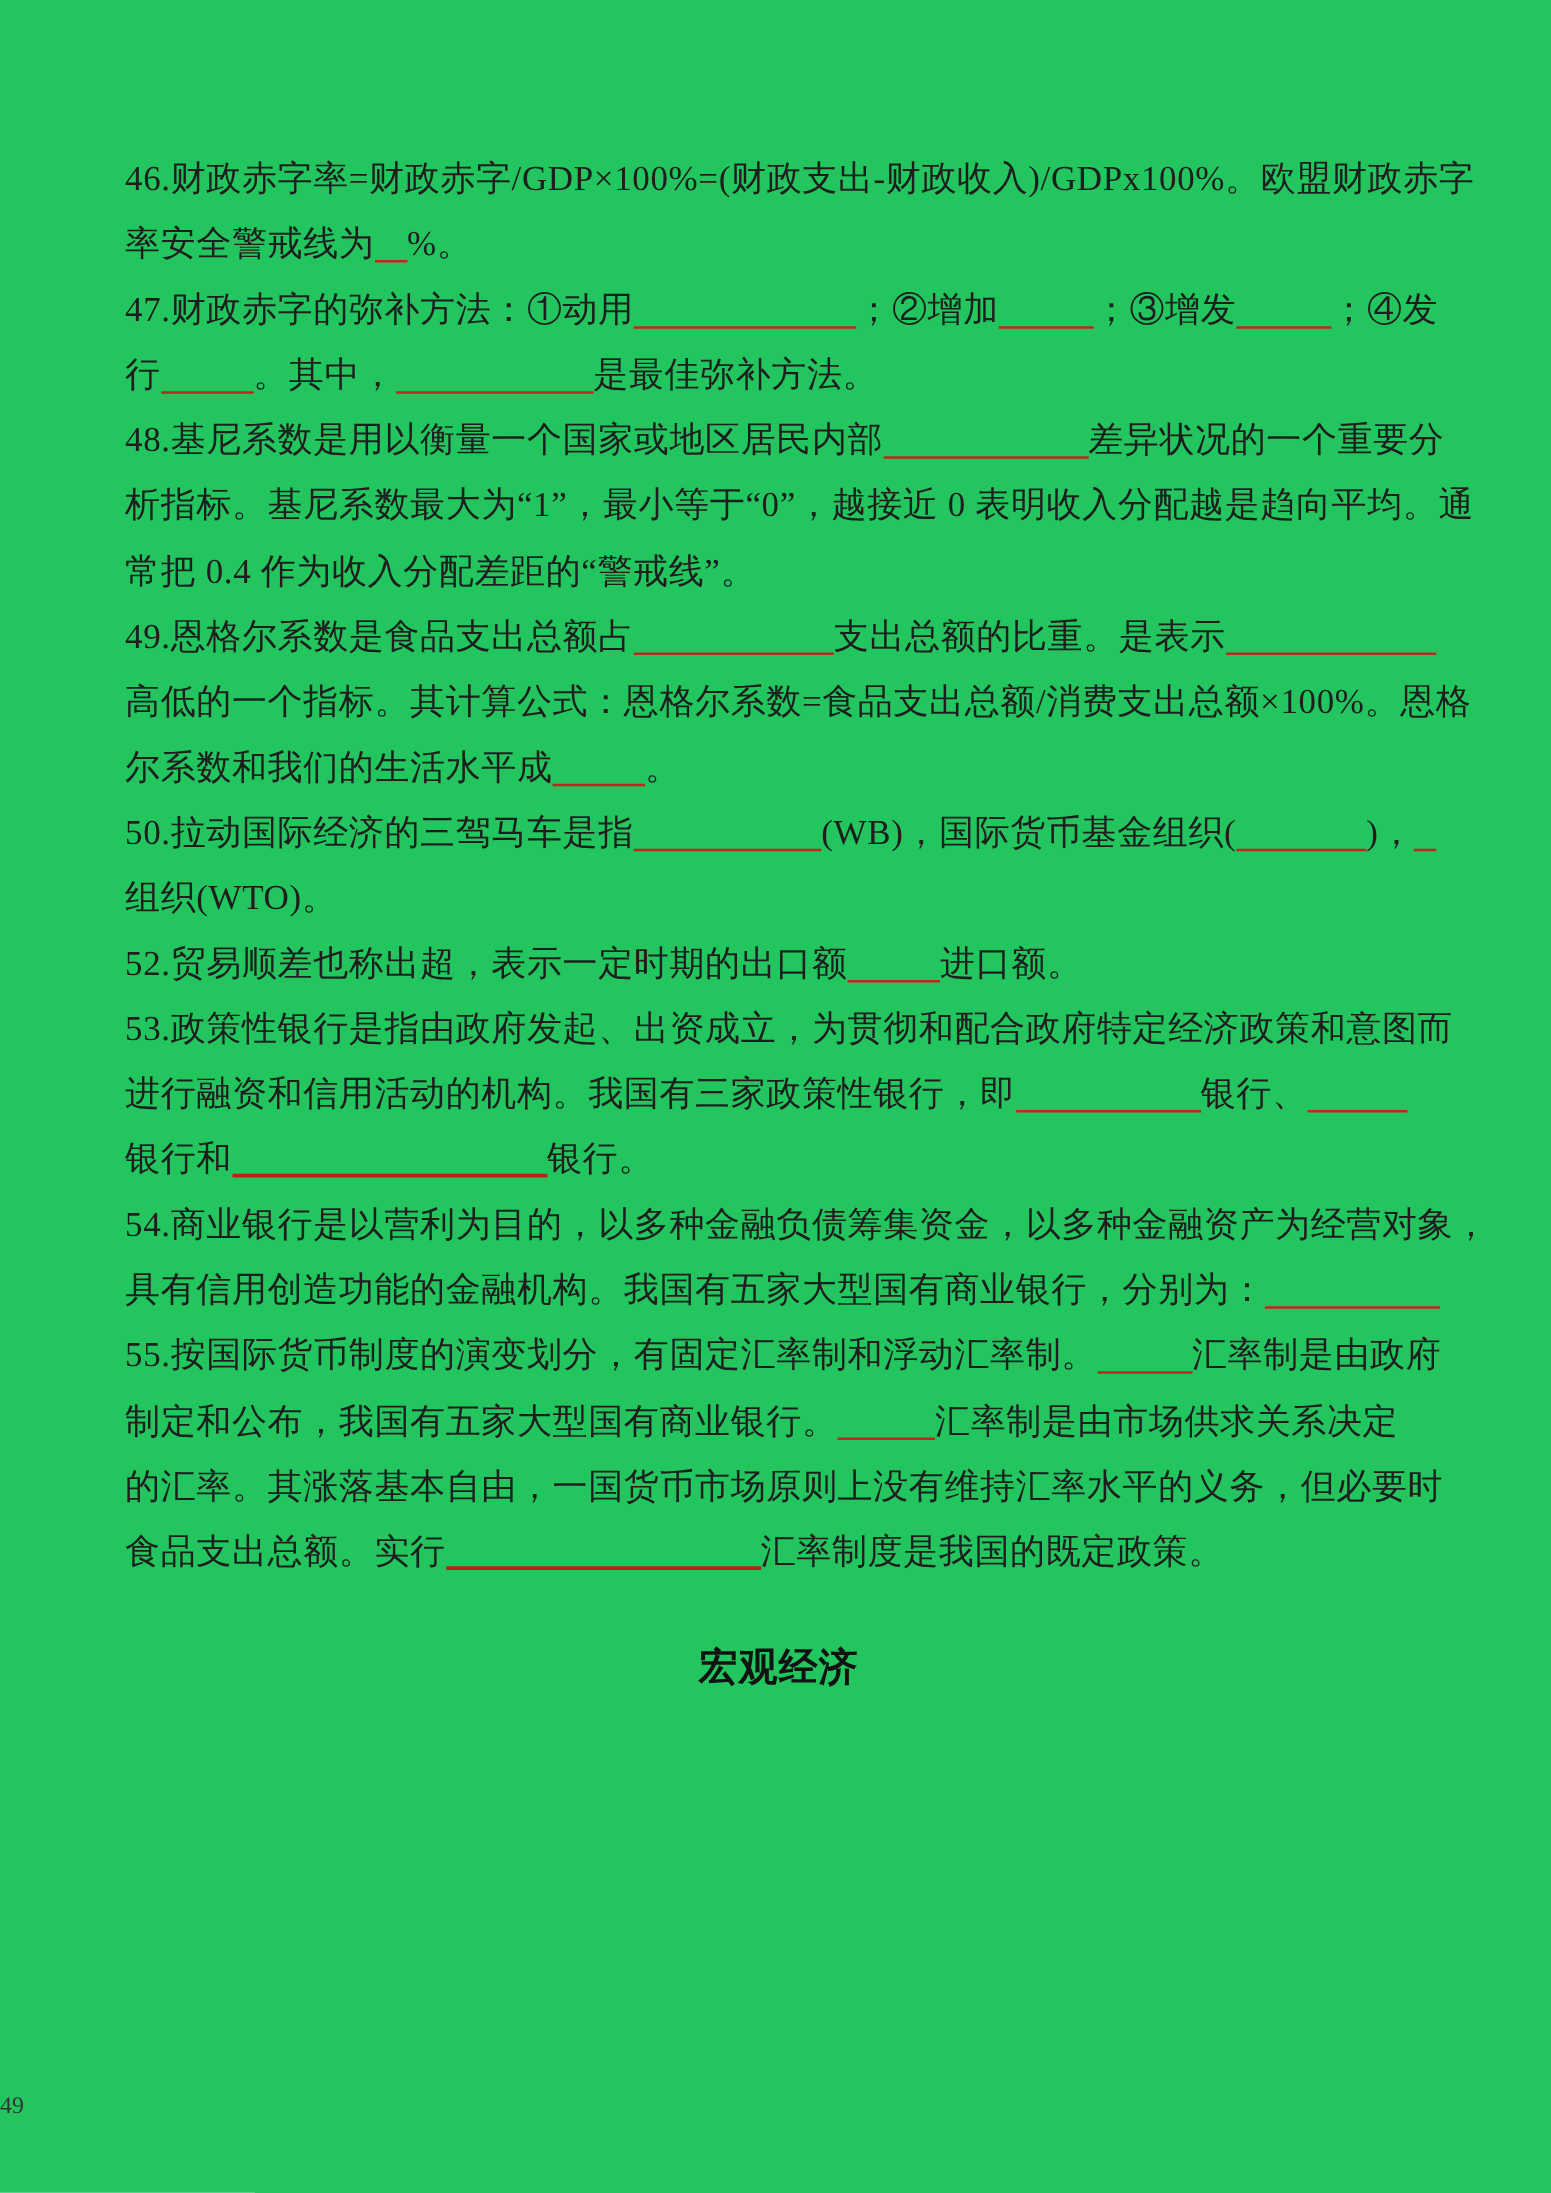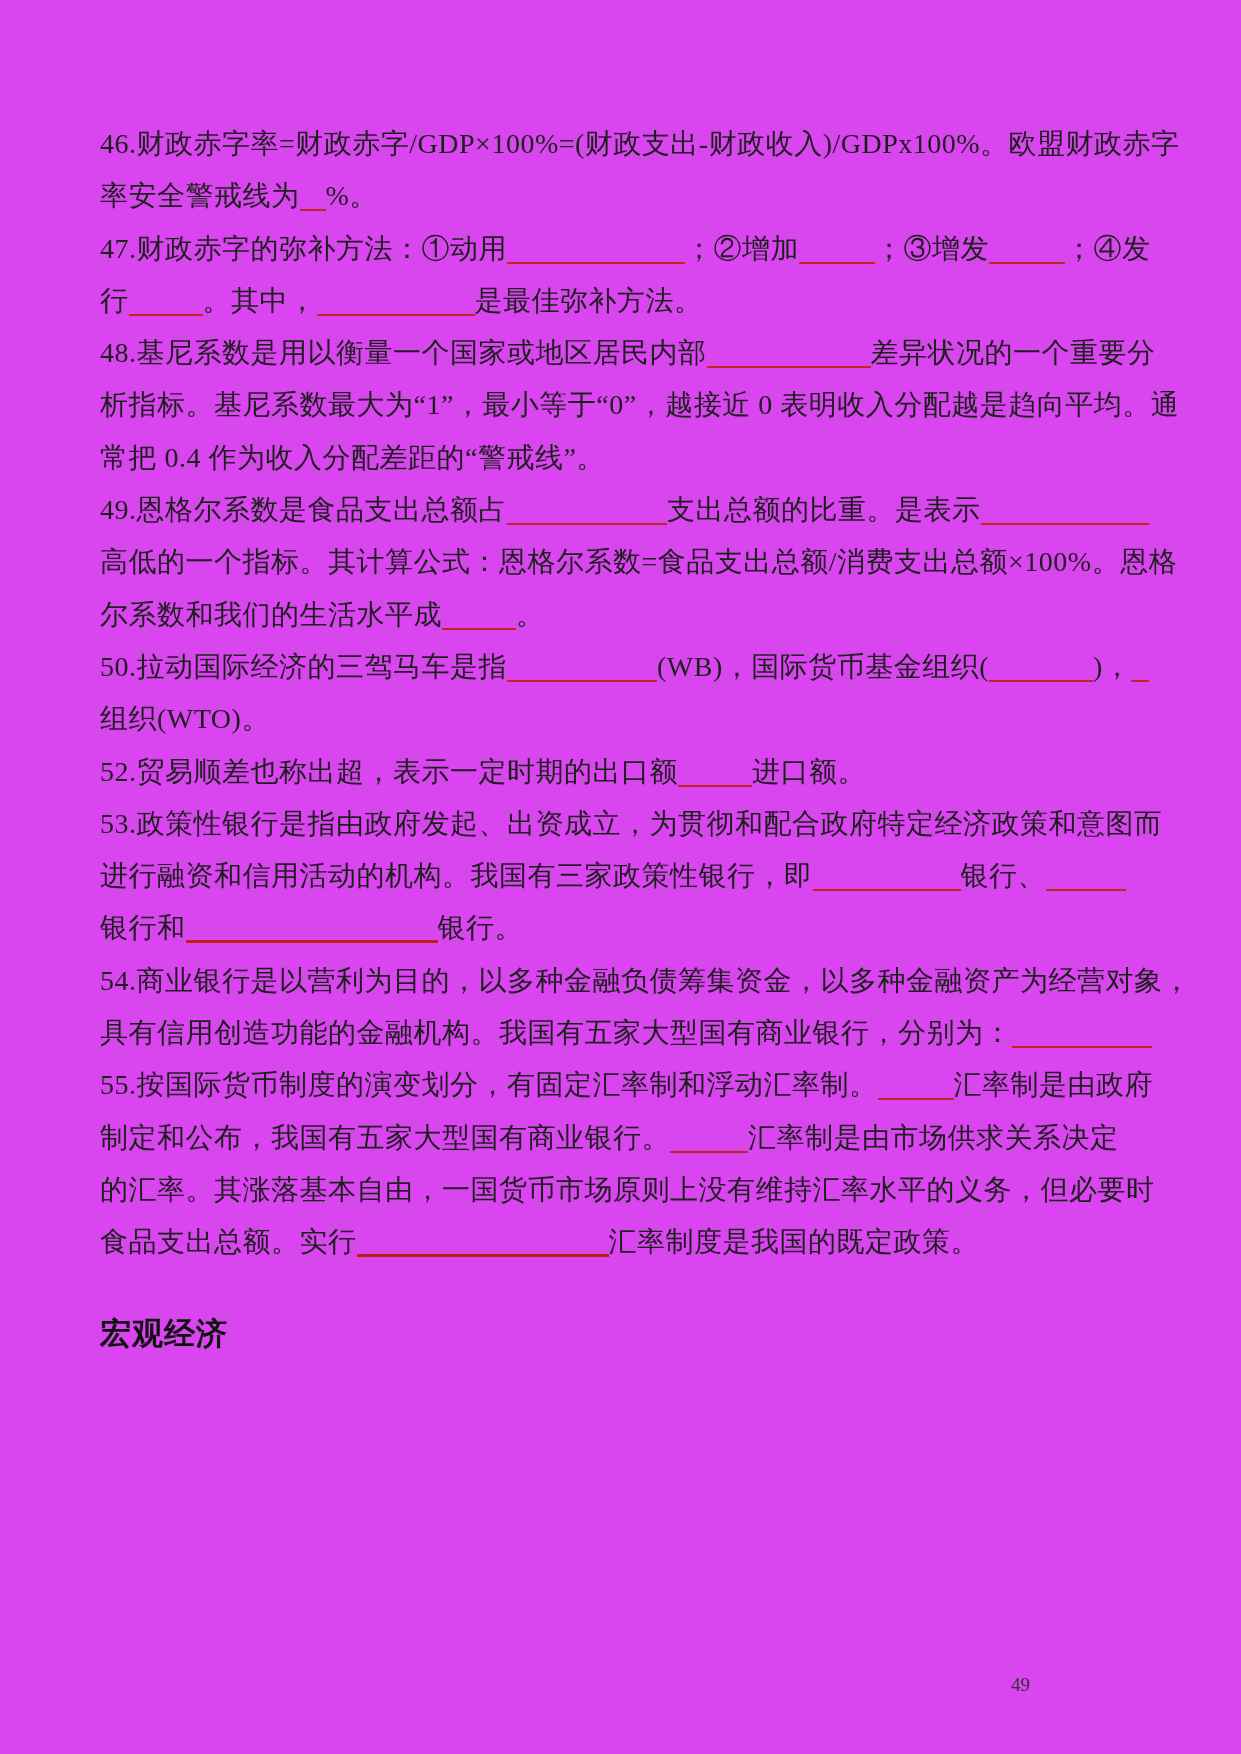--- a/index.html
+++ b/index.html
@@ -6,21 +6,21 @@
   body{
     width:1241px;height:1754px;
     background:#ffffff;
     position:relative;
     font-family:"Liberation Serif",serif;
     color:#1e1e1e;
     overflow:hidden;
   }
   .page{
     position:absolute;left:0;top:0;width:1241px;height:1754px;
-    background:#d946ef;
+    background:#22c55e;
   }
   .content{
     position:absolute;left:100px;top:118px;width:1046px;
   }
   .question{margin:0;padding:0;}
   .line{
     height:52.3px;line-height:52.3px;
     font-size:28px;
     white-space:pre;
     letter-spacing:0.5px;
@@ -33,24 +33,25 @@
     vertical-align:-6px;
   }
   .blank.thick{border-bottom-width:3px;border-bottom-color:#bb1f18;}
   .heading{
     margin-top:44px;
     font-family:"Liberation Sans","DejaVu Sans",sans-serif;
     font-weight:bold;
     font-size:31px;
     color:#121212;
     letter-spacing:1px;
+    text-align:center;
   }
   .footer{
     position:absolute;left:0;top:1674px;width:1030px;
-    text-align:right;
+    text-align:left;
     font-size:19px;color:#333333;
     font-family:"Liberation Serif",serif;
   }
 </style>
 </head>
 <body>
 
 <div class="page">
   <div class="content">
     <div>

